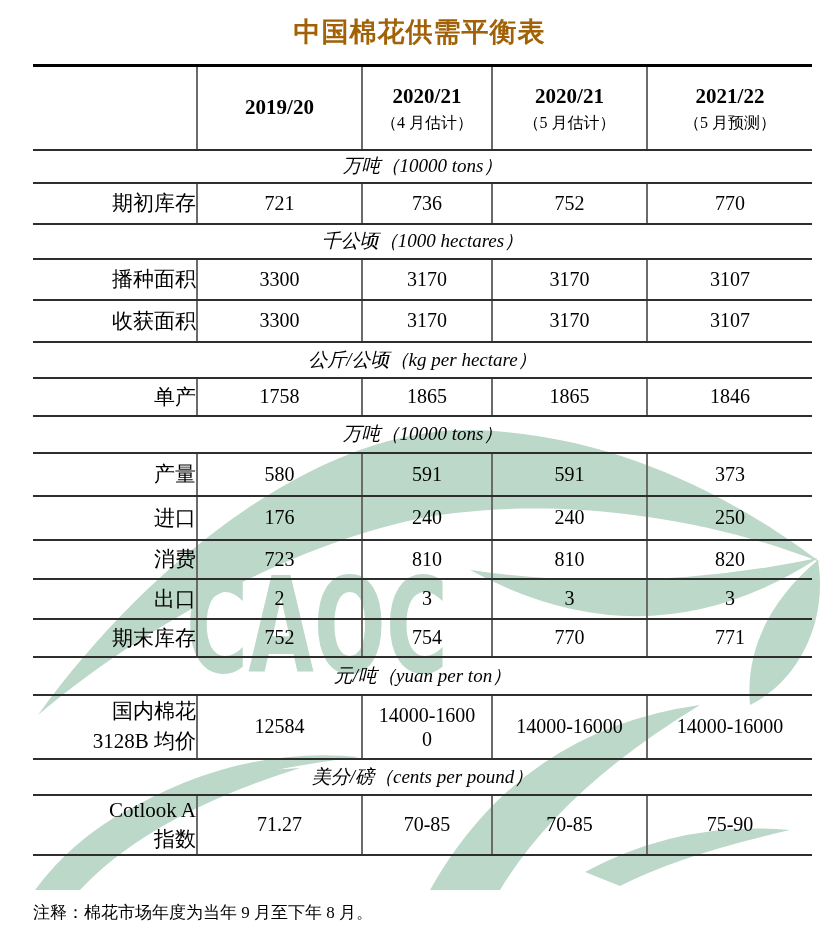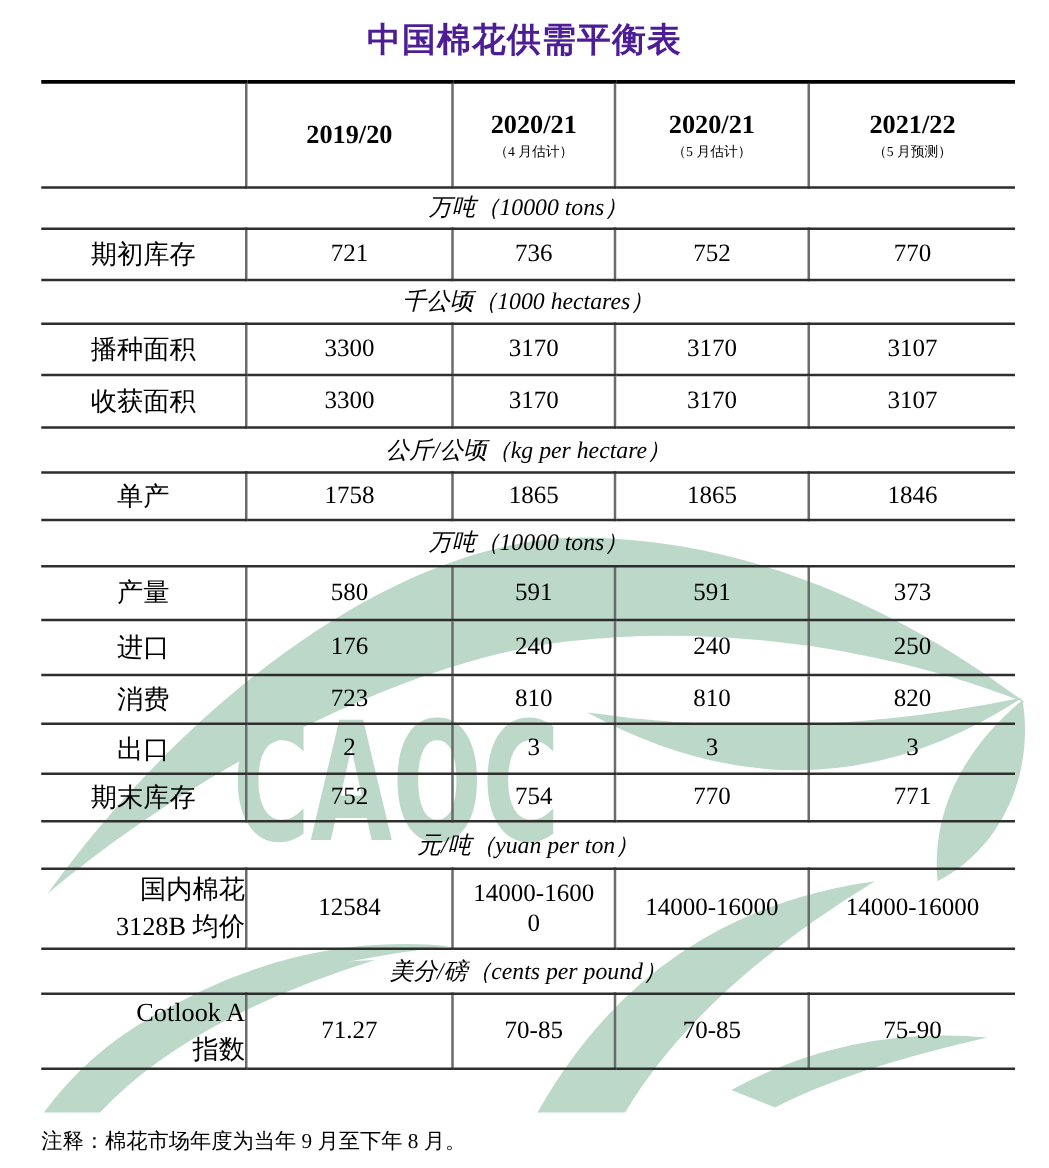--- a/index.html
+++ b/index.html
@@ -4,37 +4,37 @@
 <style>
   html,body{margin:0;padding:0;background:#ffffff;}
   .page{position:relative;width:839px;height:934px;background:#ffffff;overflow:hidden;
         font-family:"Liberation Serif","DejaVu Serif",serif;color:#000;}
   
   .watermark{position:absolute;left:0;top:0;width:839px;height:934px;z-index:0;}
   .wm-text{font-family:"DejaVu Sans","Liberation Sans",sans-serif;font-weight:bold;}
   
   .title{position:absolute;top:14px;left:0;width:100%;margin:0;text-align:center;z-index:2;
          font-family:"Liberation Sans","DejaVu Sans",sans-serif;
-         font-size:27px;font-weight:bold;letter-spacing:1px;color:#4c1d95;}
+         font-size:27px;font-weight:bold;letter-spacing:1px;color:#a16207;}
   
   .balance-table{position:absolute;left:33px;top:64px;width:779px;z-index:1;
                  border-collapse:collapse;table-layout:fixed;background:transparent;}
   .balance-table th,.balance-table td{padding:0;font-weight:normal;vertical-align:middle;}
   .balance-table tr>th,.balance-table tr>td{border-bottom:2px solid #2e2e2e;}
   .header-row>th{border-top:3px solid #000;}
   .last-row>th,.last-row>td{border-bottom:3px solid #000;}
   .v{border-right:2px solid #6b6b6b;}
   
   .hcol{text-align:center;}
   .year{font-size:21px;font-weight:bold;line-height:1.2;}
-  .note{font-size:11px;margin-top:4px;line-height:1.1;}
+  .note{font-size:16px;margin-top:4px;line-height:1.1;}
   
   .unit-row td{text-align:center;font-style:italic;font-size:19px;}
   
-  .rlabel{text-align:center;padding-left:7px;font-size:21px;}
+  .rlabel{text-align:right;padding-left:7px;font-size:21px;}
   .rlabel.center-label{text-align:right;padding-left:0;white-space:pre-line;line-height:1.4;}
   .val{text-align:center;font-size:20px;}
   .wrap-num{display:inline-block;max-width:100px;word-break:break-all;line-height:1.2;vertical-align:middle;}
   
   .footnote{position:absolute;left:33px;top:901px;z-index:1;font-size:17px;}
 </style>
 </head>
 <body>
 
 <div class="page">

